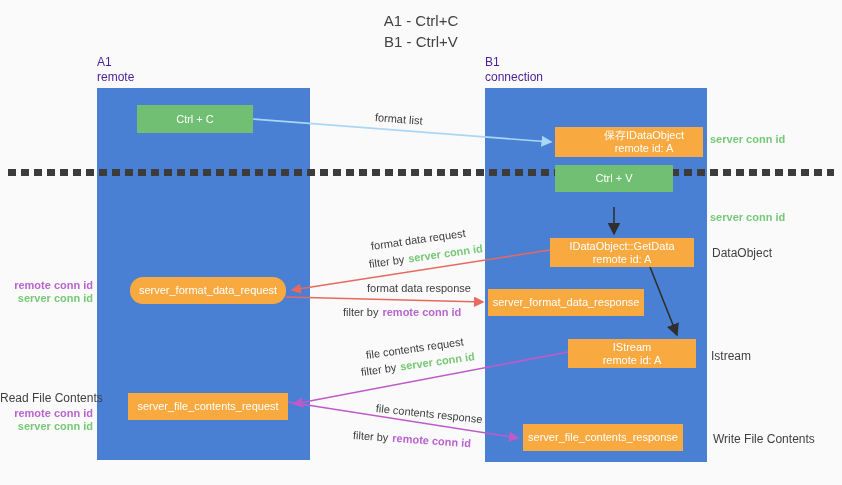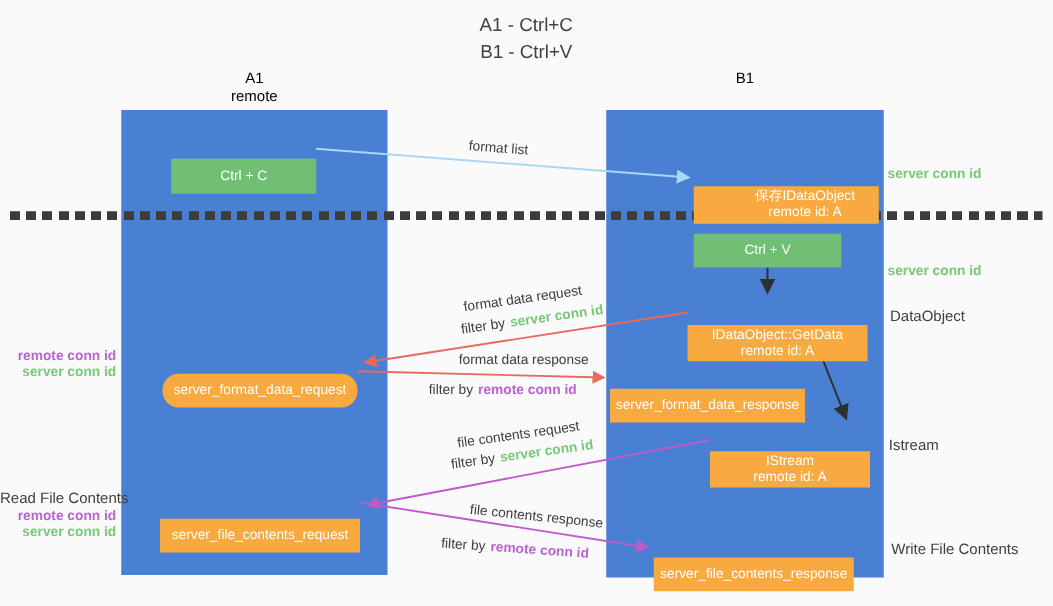--- a/index.html
+++ b/index.html
@@ -8,28 +8,28 @@
     background:#fafafa;
     font-family:"Liberation Sans", sans-serif;
     color:#3d3d3d;
   }
   .abs{position:absolute;}
   .title{
     top:10px;left:0;width:842px;text-align:center;
     font-size:15px;line-height:21px;color:#424242;
   }
   .lane-header{
-    top:55px;text-align:center;font-size:12px;line-height:15px;color:#000000;
+    top:55px;text-align:left;font-size:12px;line-height:15px;color:#4c1d95;
   }
   .lane{
     background:#4a80d3;z-index:1;
   }
   .node{
     z-index:4;display:flex;flex-direction:column;align-items:center;justify-content:center;
-    color:#ffffff;font-size:11px;line-height:13px;text-align:center;margin-top:22px;
+    color:#ffffff;font-size:11px;line-height:13px;text-align:center;
   }
   .node.green{background:#71bf72;}
   .node.orange{background:#f8a940;}
   .dotted-line{
     top:169px;left:8px;width:826px;height:7px;z-index:3;
     background:repeating-linear-gradient(90deg,#3c3c3c 0 8px,transparent 8px 13px);
   }
   svg.arrows{position:absolute;top:0;left:0;z-index:2;pointer-events:none;}
   .edge-label{
     font-size:11px;color:#3d3d3d;white-space:nowrap;z-index:5;
@@ -52,20 +52,21 @@
     <div>A1 - Ctrl+C</div>
     <div>B1 - Ctrl+V</div>
   </div>
 
   <div class="abs lane-header" style="left:97px;width:213px;">
     <div>A1</div>
     <div>remote</div>
   </div>
   <div class="abs lane-header" style="left:485px;width:222px;">
     <div>B1</div>
+    <div>connection</div>
   </div>
 
   <div class="abs lane" style="left:97px;top:88px;width:213px;height:372px;"></div>
   <div class="abs lane" style="left:485px;top:88px;width:222px;height:374px;"></div>
 
   <div class="abs dotted-line"></div>
 
   <svg class="arrows" width="842" height="485" viewBox="0 0 842 485">
     <defs>
       <marker id="arr-blue" markerWidth="8" markerHeight="8" refX="6" refY="3.5" orient="auto">

